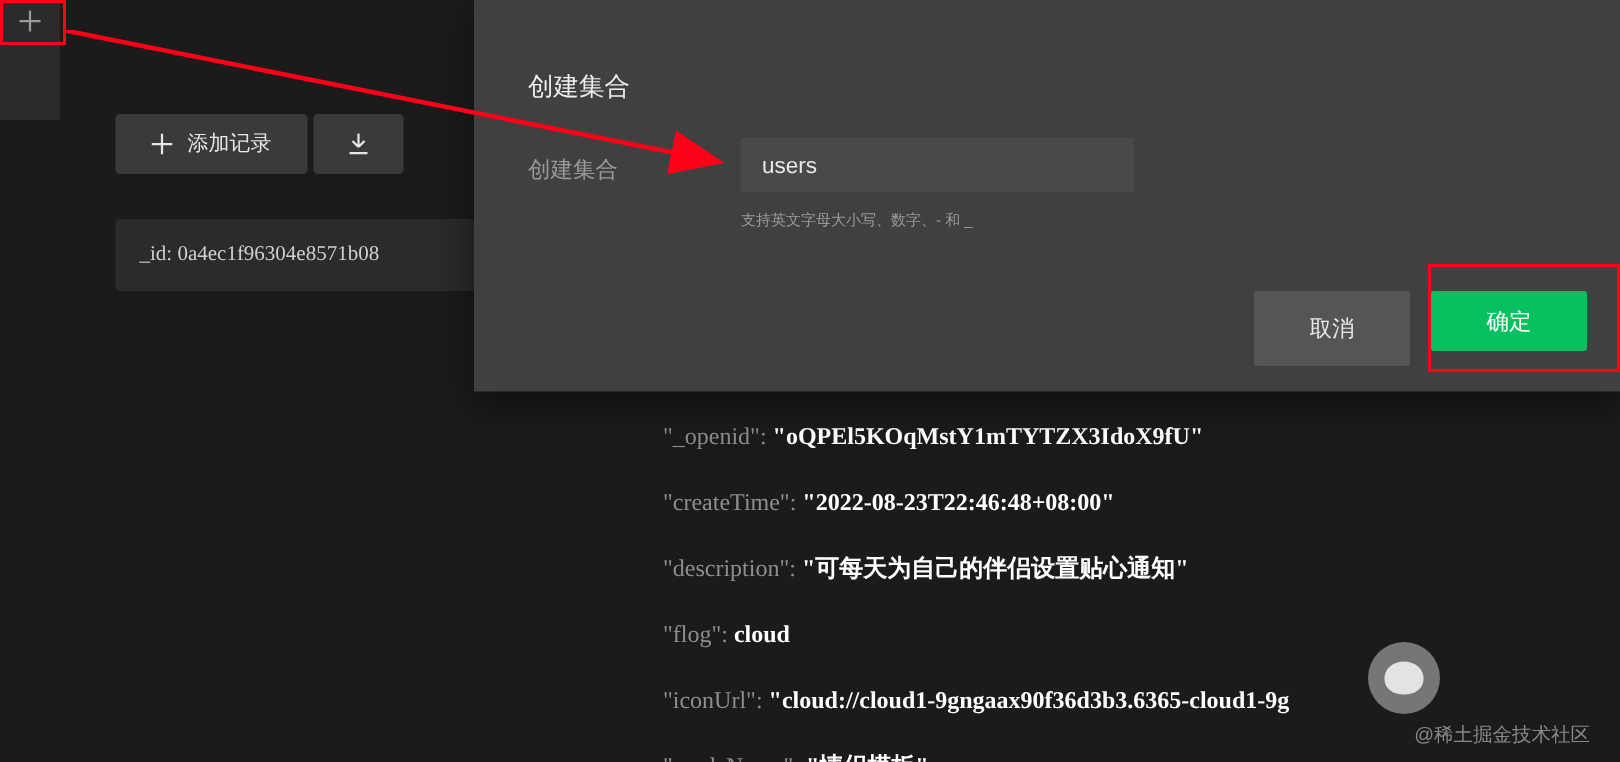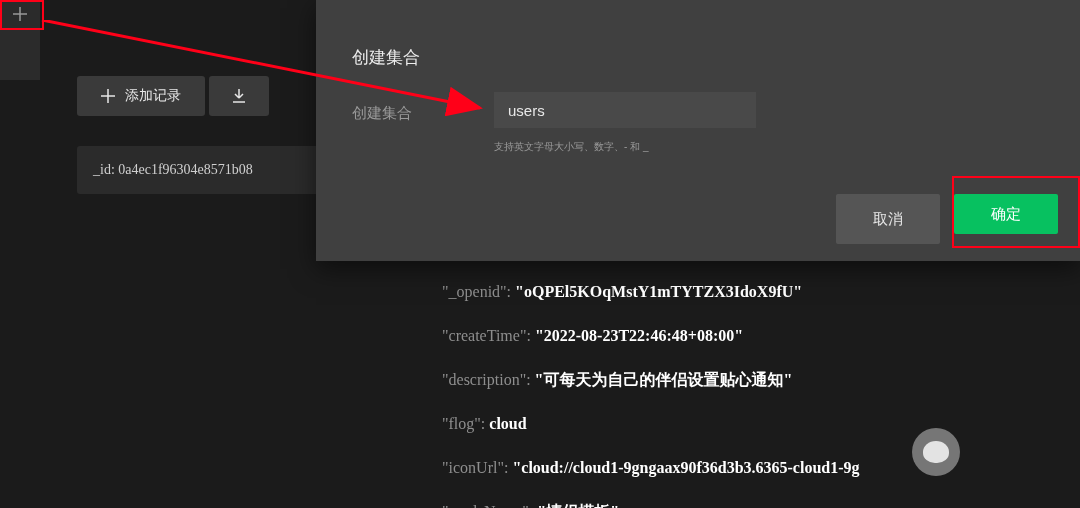--- a/index.html
+++ b/index.html
@@ -96,13 +96,14 @@
   <defs>
       <marker id="ah" markerWidth="12" markerHeight="10" refX="11" refY="5" orient="auto">
         <path d="M0 0 L12 5 L0 10 z" fill="#ff0018"></path>
       </marker>
     </defs>
   <line x1="2" y1="0" x2="440" y2="88" stroke="#ff0018" stroke-width="3" marker-end="url(#ah)"></line>
 </svg>
 
 <div class="wechat-icon"></div>
 <div class="watermark">
+  <div>@稀土掘金技术社区</div>
 </div>
 
 </body></html>

